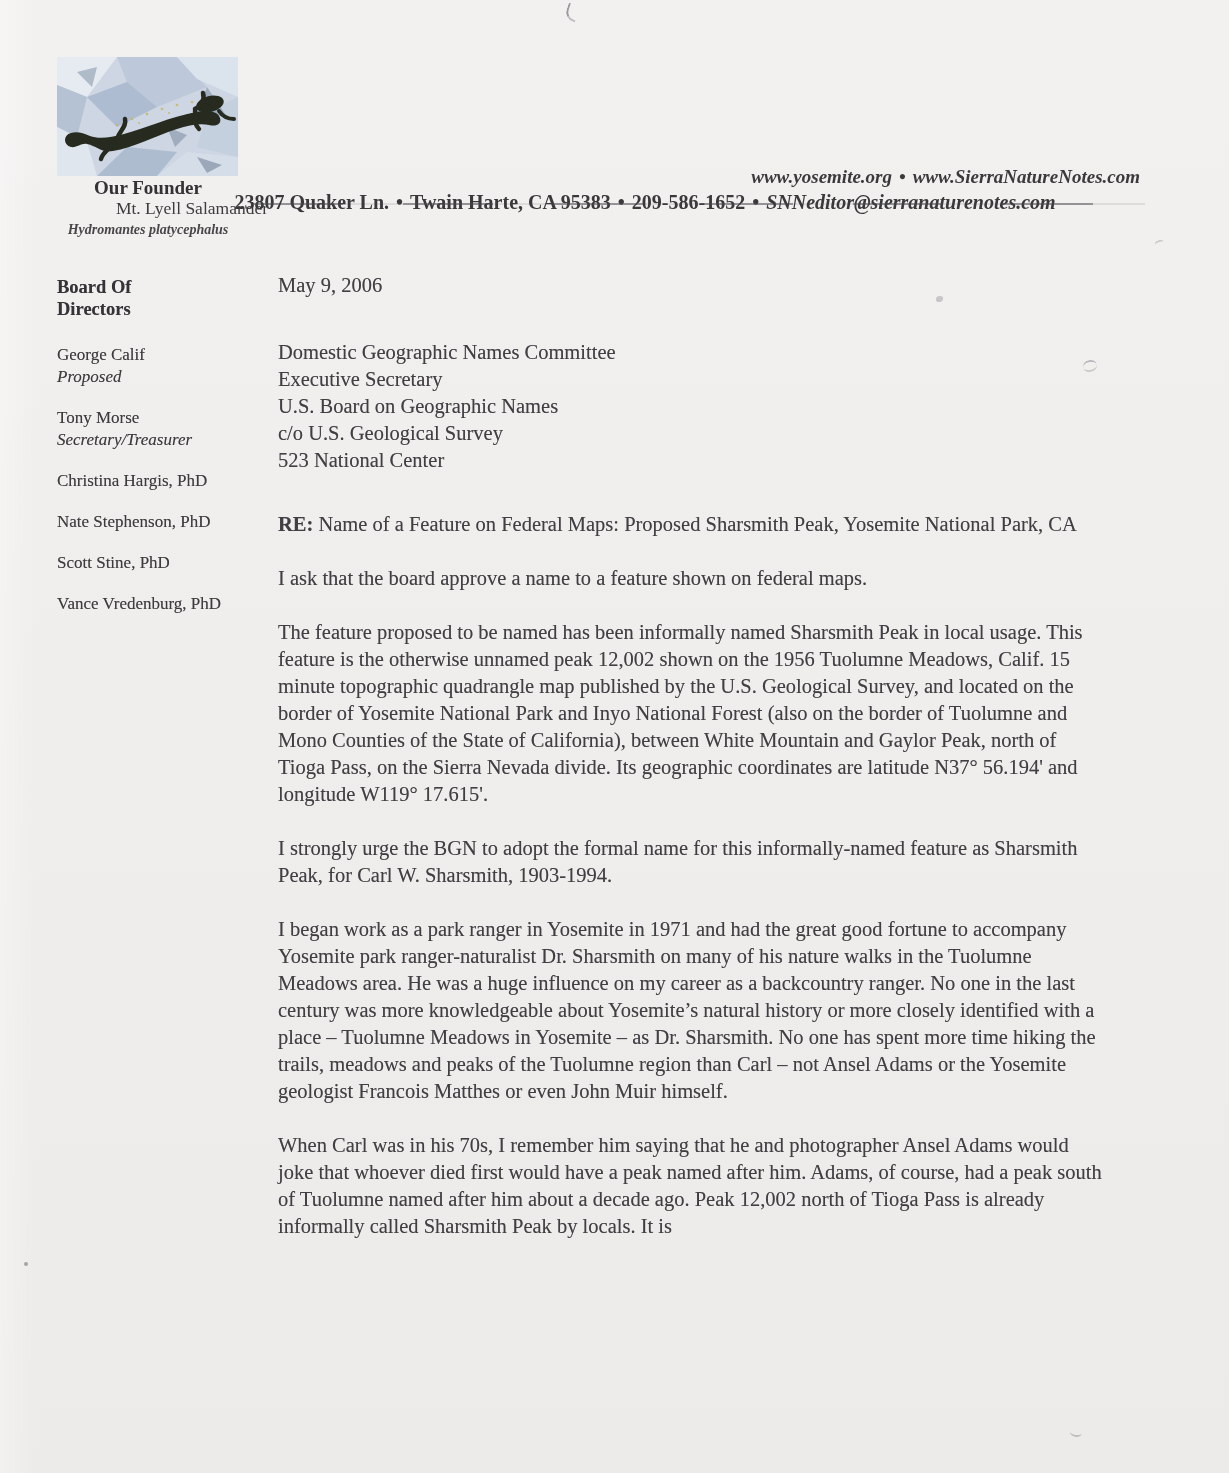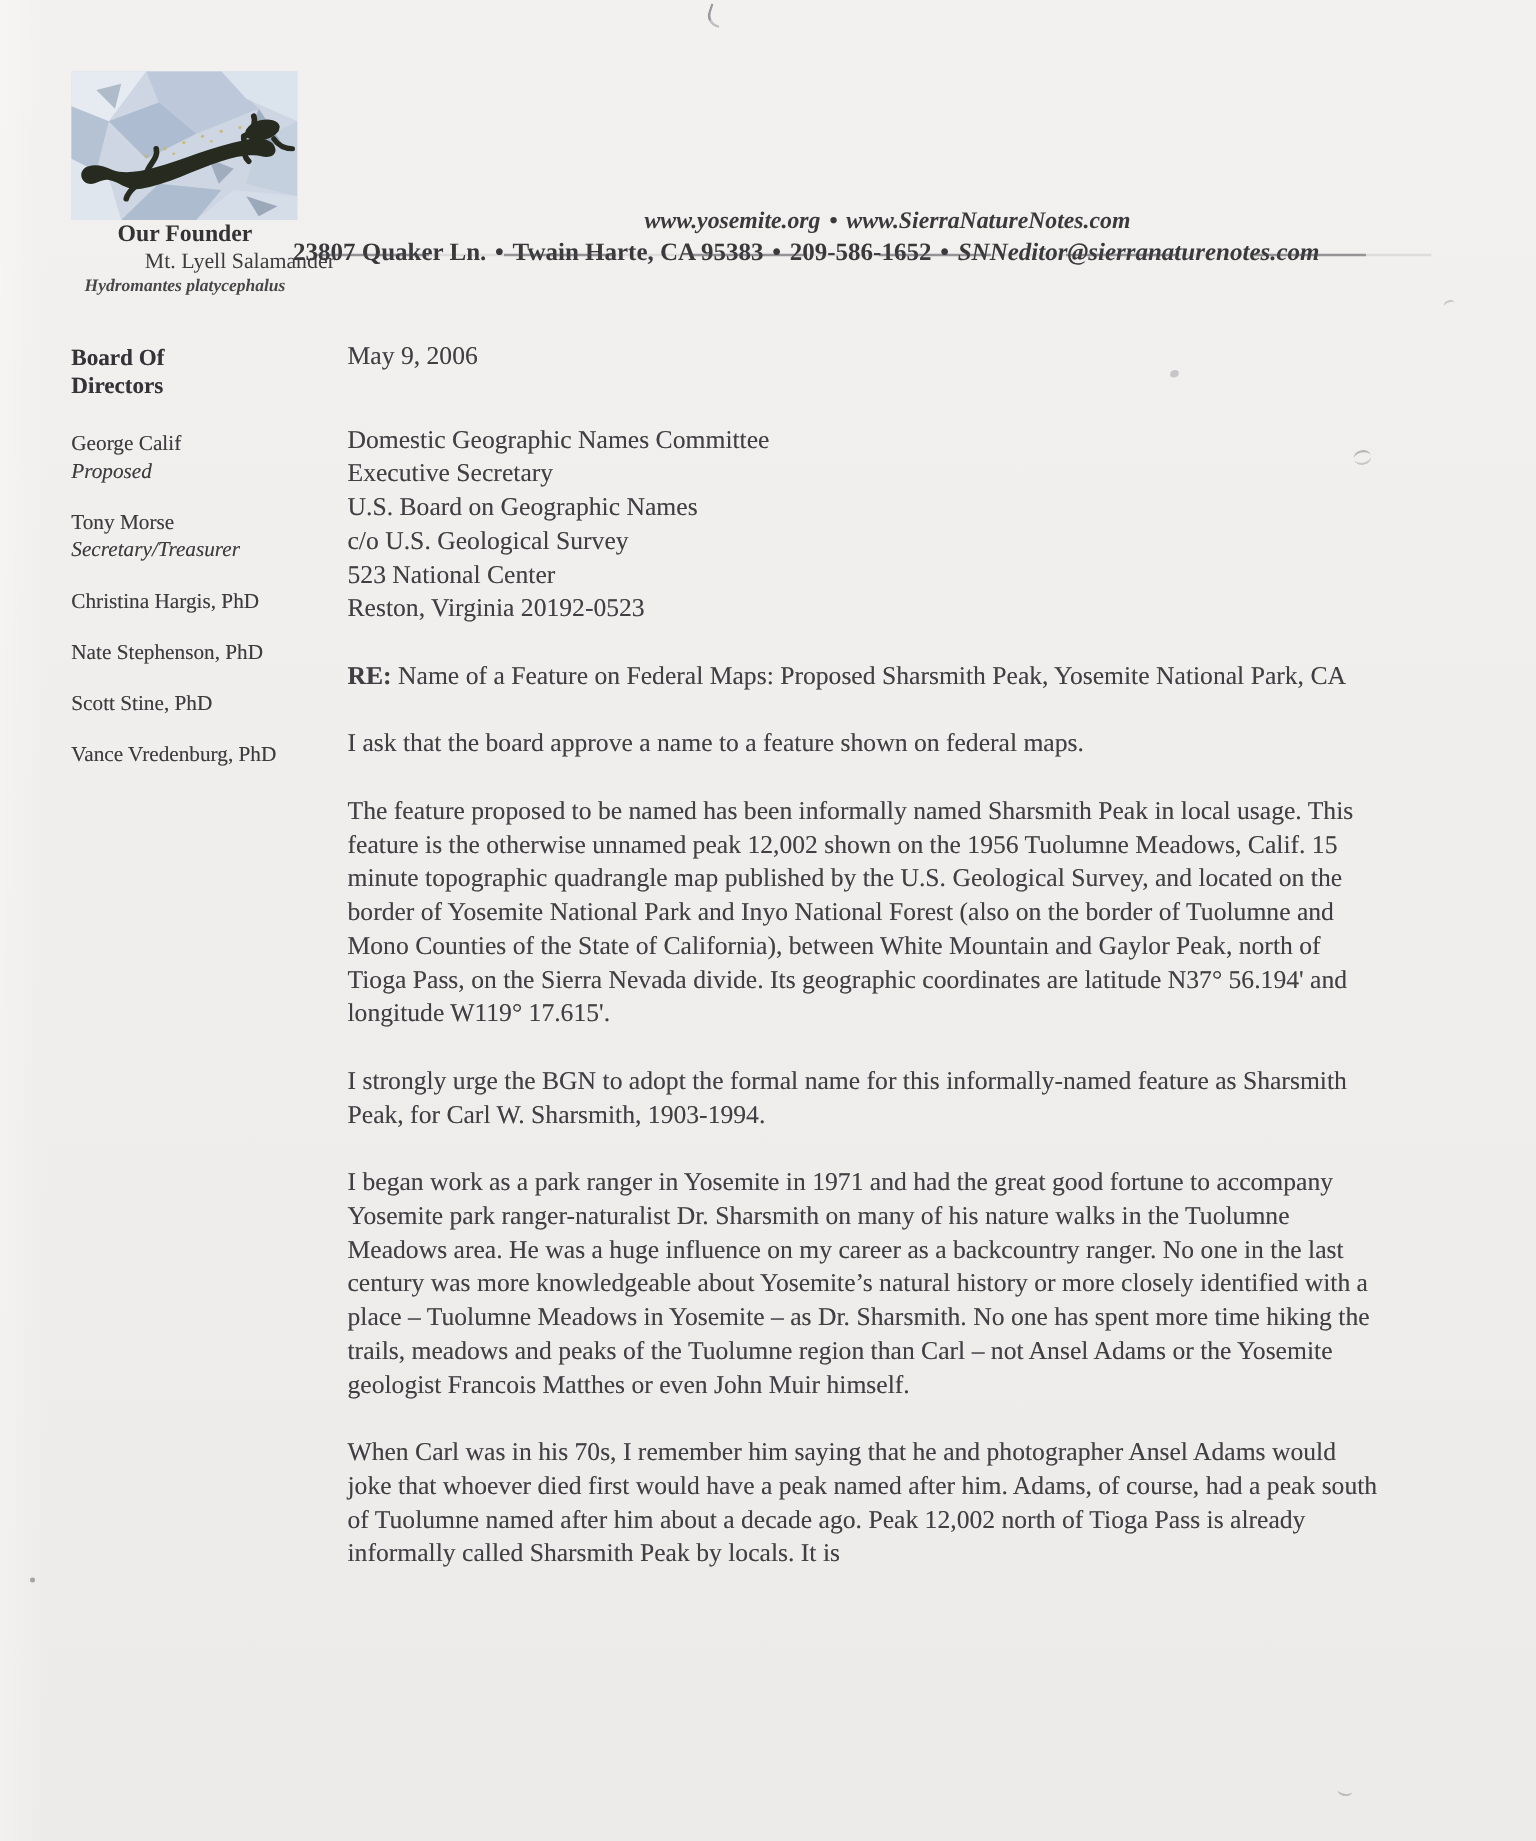--- a/index.html
+++ b/index.html
@@ -23,21 +23,21 @@
   .masthead-title{
     position:absolute;left:280px;top:55px;width:860px;
     text-align:center;
     font-family:"DejaVu Sans", sans-serif;
     font-weight:200;
     font-size:57px;
     letter-spacing:2px;
     color:#7e8ecb;
   }
   .websites{
-    position:absolute;left:280px;top:166px;width:860px;text-align:center;
+    position:absolute;left:280px;top:166px;width:860px;text-align:right;
     font-weight:bold;font-style:italic;font-size:19px;color:#3a3a3d;
   }
   .addressline{
     position:absolute;left:120px;top:191px;width:1050px;text-align:center;
     font-weight:bold;font-size:20px;color:#39393c;white-space:nowrap;
   }
   .addressline .email{font-style:italic;}
   .bullet{padding:0 7px;}
   .artifact-line{
     position:absolute;left:253px;top:203px;width:892px;height:1.5px;
@@ -52,21 +52,21 @@
   .member{margin-bottom:19px;}
   .member .role{font-style:italic;}
   
   .letter{
     position:absolute;left:278px;top:272px;width:828px;
     font-size:20.5px;line-height:27px;color:#404044;
     text-shadow:0 0 .5px rgba(64,64,70,.4);
   }
   .letter p{margin:0;}
   .letter .date{margin-bottom:40px;}
-  .letter .re{margin-top:27px;}
+  .letter .re{margin-top:37px;}
   .re-label{font-weight:bold;}
   .letter .para{margin-top:27px;}
   
   .speck{position:absolute;pointer-events:none;}
   .speck-a{left:566px;top:4px;width:10px;height:15px;border-left:2.5px solid rgba(95,95,105,.6);
     border-bottom:2px solid rgba(95,95,105,.35);border-radius:0 0 0 10px;transform:rotate(18deg);}
   .speck-b{left:936px;top:296px;width:7px;height:6px;background:rgba(120,120,128,.35);border-radius:60% 40% 55% 45%;}
   .speck-c{left:1083px;top:360px;width:14px;height:8px;border-top:2px solid rgba(110,110,120,.45);
     border-bottom:2px solid rgba(110,110,120,.3);border-radius:50%;transform:rotate(-12deg);}
   .speck-d{left:24px;top:1262px;width:4px;height:4px;background:rgba(90,90,96,.5);border-radius:50%;}
@@ -151,21 +151,20 @@
   </aside>
 
   <main class="letter">
     <p class="date">May 9, 2006</p>
     <div class="recipient">
       <p>Domestic Geographic Names Committee</p>
       <p>Executive Secretary</p>
       <p>U.S. Board on Geographic Names</p>
       <p>c/o U.S. Geological Survey</p>
       <p>523 National Center</p>
-      <p>Reston, Virginia 20192-0523</p>
     </div>
     <p class="re"><span class="re-label">RE:</span> <span>Name of a Feature on Federal Maps: Proposed Sharsmith Peak, Yosemite National Park, CA</span></p>
     <p class="para">I ask that the board approve a name to a feature shown on federal maps.</p>
     <p class="para">The feature proposed to be named has been informally named Sharsmith Peak in local usage. This feature is the otherwise unnamed peak 12,002 shown on the 1956 Tuolumne Meadows, Calif. 15 minute topographic quadrangle map published by the U.S. Geological Survey, and located on the border of Yosemite National Park and Inyo National Forest (also on the border of Tuolumne and Mono Counties of the State of California), between White Mountain and Gaylor Peak, north of Tioga Pass, on the Sierra Nevada divide. Its geographic coordinates are latitude N37° 56.194' and longitude W119° 17.615'.</p>
     <p class="para">I strongly urge the BGN to adopt the formal name for this informally-named feature as Sharsmith Peak, for Carl W. Sharsmith, 1903-1994.</p>
     <p class="para">I began work as a park ranger in Yosemite in 1971 and had the great good fortune to accompany Yosemite park ranger-naturalist Dr. Sharsmith on many of his nature walks in the Tuolumne Meadows area. He was a huge influence on my career as a backcountry ranger. No one in the last century was more knowledgeable about Yosemite’s natural history or more closely identified with a place – Tuolumne Meadows in Yosemite – as Dr. Sharsmith. No one has spent more time hiking the trails, meadows and peaks of the Tuolumne region than Carl – not Ansel Adams or the Yosemite geologist Francois Matthes or even John Muir himself.</p>
     <p class="para">When Carl was in his 70s, I remember him saying that he and photographer Ansel Adams would joke that whoever died first would have a peak named after him. Adams, of course, had a peak south of Tuolumne named after him about a decade ago. Peak 12,002 north of Tioga Pass is already informally called Sharsmith Peak by locals. It is</p>
   </main>
 
   <div class="speck speck-a"></div>

